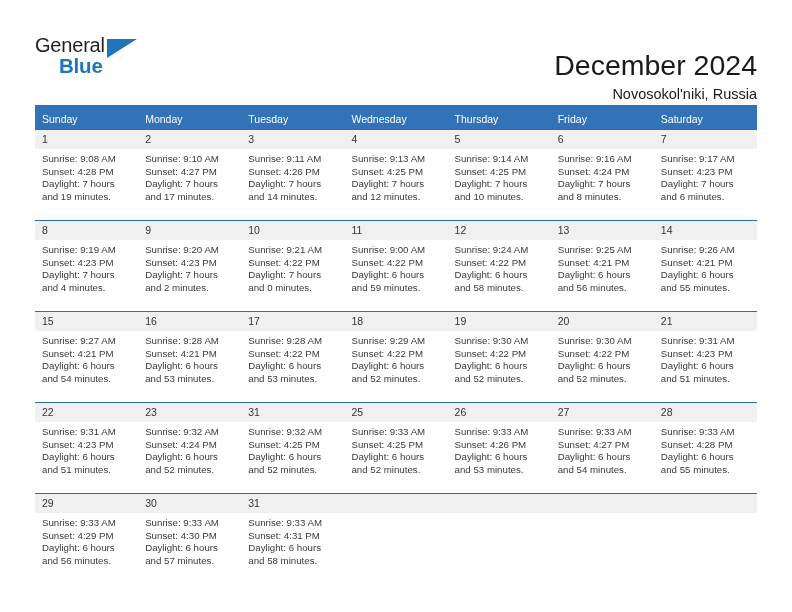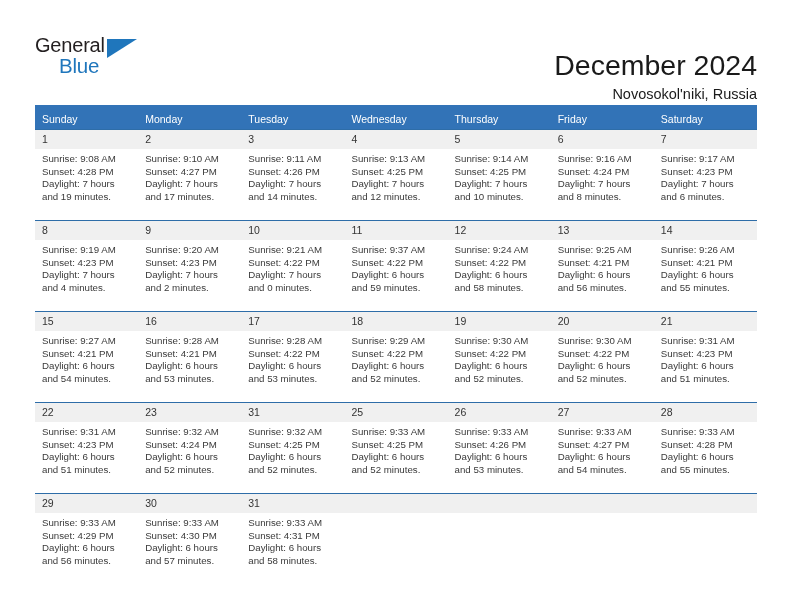--- a/index.html
+++ b/index.html
@@ -50,20 +50,21 @@
   }
   .logo-blue {
     position: absolute;
     left: 24px;
     top: 20px;
     font-size: 20.5px;
     letter-spacing: -0.2px;
     color: #1f76bc;
     font-family: "Liberation Sans", sans-serif;
     white-space: nowrap;
+    font-weight: bold;
   }
   .logo-triangle {
     position: absolute;
     left: 72px;
     top: 5px;
     width: 0;
     height: 0;
     border-left: 30px solid #1f76bc;
     border-bottom: 19px solid transparent;
   }
@@ -299,21 +300,21 @@
                 <div>Sunset: 4:22 PM</div>
                 <div>Daylight: 7 hours</div>
                 <div>and 0 minutes.</div>
               </div>
             </div>
           </td>
         <td>
             <div class="cell-inner">
               <div class="daynum">11</div>
               <div class="lines">
-                <div>Sunrise: 9:37 AM</div>
+                <div>Sunrise: 9:00 AM</div>
                 <div>Sunset: 4:22 PM</div>
                 <div>Daylight: 6 hours</div>
                 <div>and 59 minutes.</div>
               </div>
             </div>
           </td>
         <td>
             <div class="cell-inner">
               <div class="daynum">12</div>
               <div class="lines">

